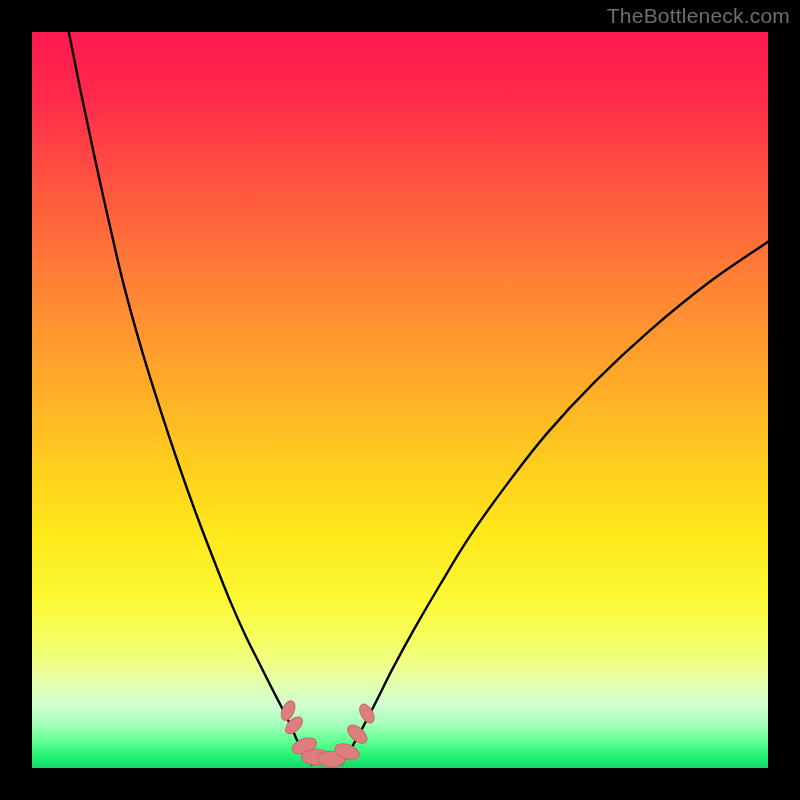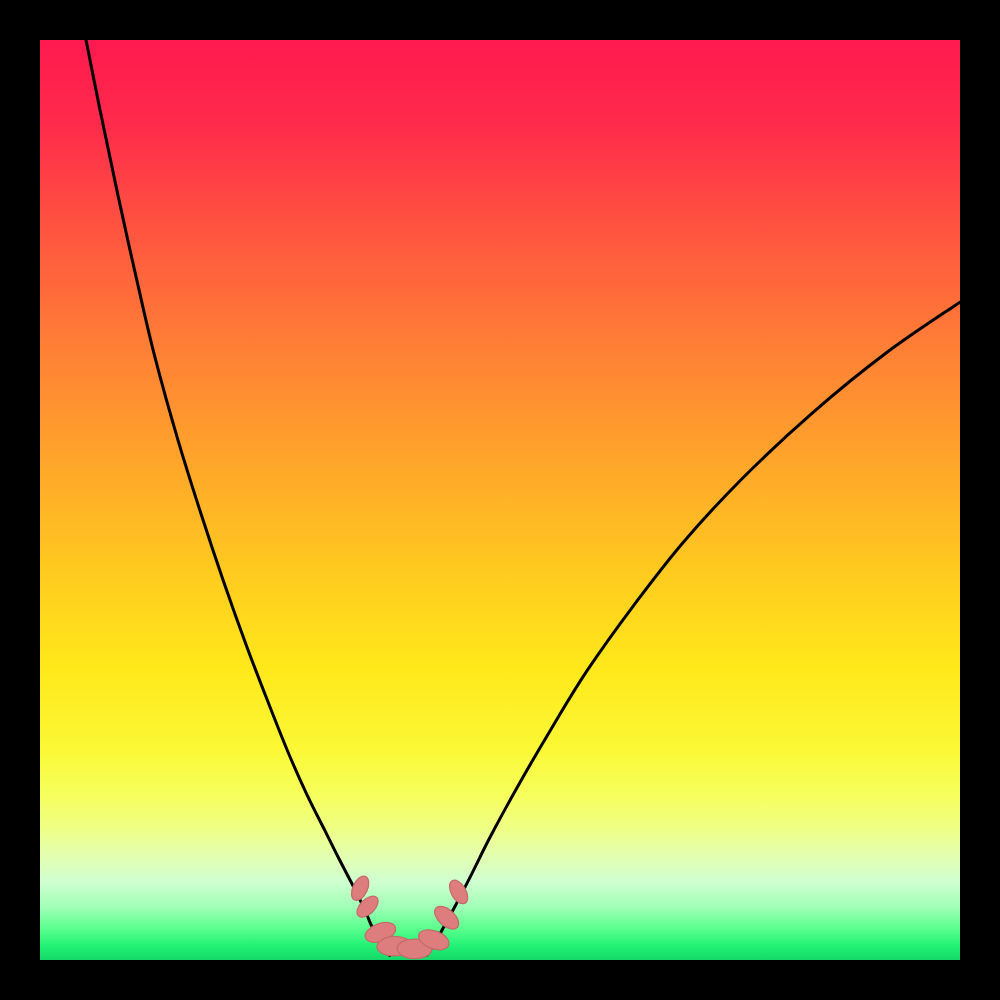--- a/index.html
+++ b/index.html
@@ -87,13 +87,14 @@
           <ellipse cx="262.02" cy="693.31" rx="5.85" ry="10.35" fill="#de7d7d" stroke="#c46a6a" stroke-width="1" transform="rotate(45 262.02 693.31)"></ellipse>
           <ellipse cx="272.32" cy="713.92" rx="7.15" ry="12.65" fill="#de7d7d" stroke="#c46a6a" stroke-width="1" transform="rotate(70 272.32 713.92)"></ellipse>
           <ellipse cx="283.36" cy="724.96" rx="7.80" ry="13.80" fill="#de7d7d" stroke="#c46a6a" stroke-width="1" transform="rotate(88 283.36 724.96)"></ellipse>
           <ellipse cx="299.55" cy="727.17" rx="7.80" ry="13.80" fill="#de7d7d" stroke="#c46a6a" stroke-width="1" transform="rotate(92 299.55 727.17)"></ellipse>
           <ellipse cx="315.01" cy="719.81" rx="7.15" ry="12.65" fill="#de7d7d" stroke="#c46a6a" stroke-width="1" transform="rotate(110 315.01 719.81)"></ellipse>
           <ellipse cx="325.31" cy="702.14" rx="6.50" ry="11.50" fill="#de7d7d" stroke="#c46a6a" stroke-width="1" transform="rotate(132 325.31 702.14)"></ellipse>
           <ellipse cx="334.88" cy="681.54" rx="5.85" ry="10.35" fill="#de7d7d" stroke="#c46a6a" stroke-width="1" transform="rotate(150 334.88 681.54)"></ellipse>
         </g>
     </svg>
   </div>
+  <div class="watermark">TheBottleneck.com</div>
 </div>
 
 </body></html>

